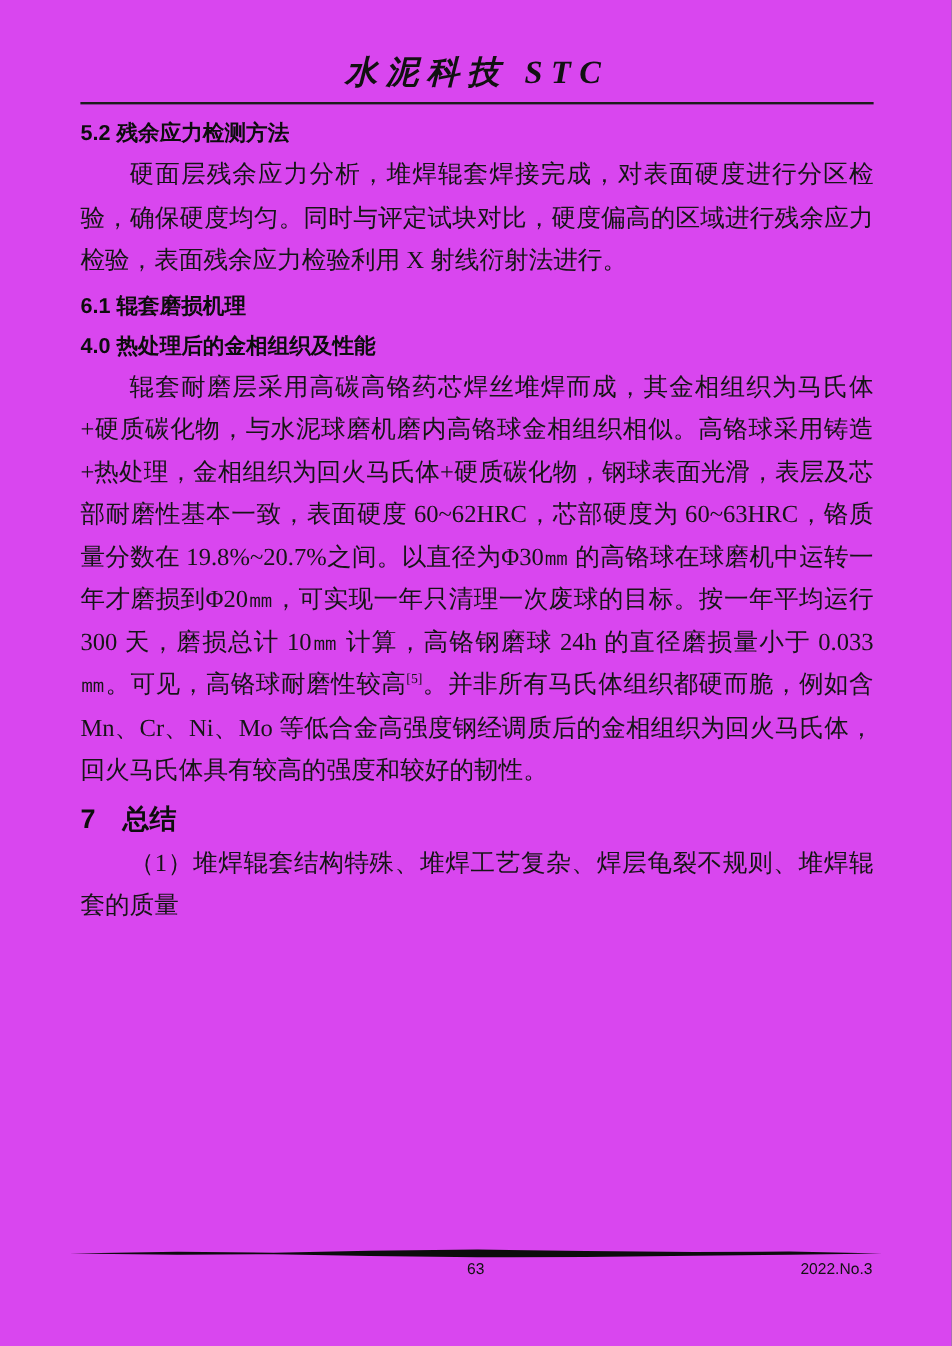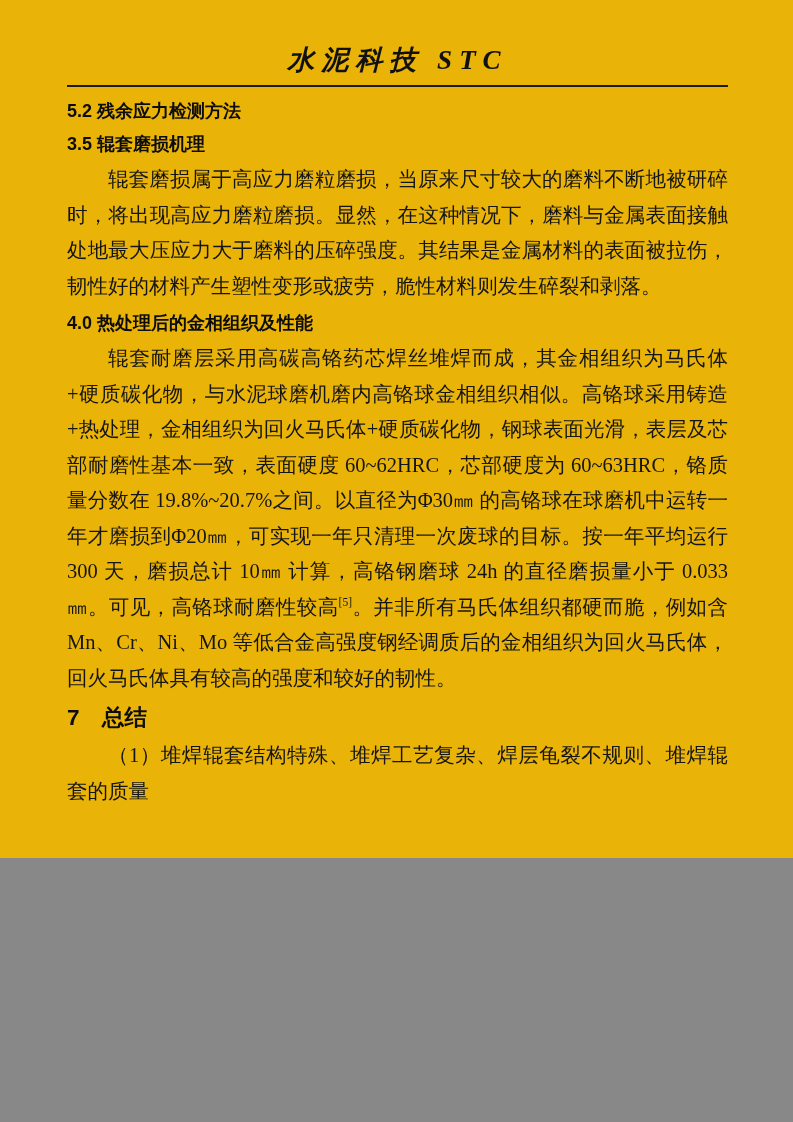--- a/index.html
+++ b/index.html
@@ -1,21 +1,21 @@
 <!DOCTYPE html>
 <html><head>
 <meta charset="utf-8">
 <style>
   * { margin: 0; padding: 0; box-sizing: border-box; }
   html, body { background: #888; }
   .page {
     position: relative;
     width: 793px;
-    height: 858px;
-    background: #eab308;
+    height: 1122px;
+    background: #d946ef;
     margin: 0 auto;
     overflow: hidden;
     color: #161616;
     font-family: "Liberation Serif", serif;
   }
   .content {
     position: absolute;
     left: 67px;
     right: 65px;
     top: 0;
@@ -109,25 +109,25 @@
   <div class="content">
     <header class="page-header">
       <div class="journal-title">水泥科技 STC</div>
     </header>
 
     <main class="body-col">
 
 
       <h3 class="sec2">5.2 残余应力检测方法</h3>
 
+      <p class="body-text">硬面层残余应力分析，堆焊辊套焊接完成，对表面硬度进行分区检验，确保硬度均匀。同时与评定试块对比，硬度偏高的区域进行残余应力检验，表面残余应力检验利用 X 射线衍射法进行。</p>
 
 
-      <h3 class="sec2">3.5 辊套磨损机理</h3>
+      <h3 class="sec2">6.1 辊套磨损机理</h3>
 
-      <p class="body-text">辊套磨损属于高应力磨粒磨损，当原来尺寸较大的磨料不断地被研碎时，将出现高应力磨粒磨损。显然，在这种情况下，磨料与金属表面接触处地最大压应力大于磨料的压碎强度。其结果是金属材料的表面被拉伤，韧性好的材料产生塑性变形或疲劳，脆性材料则发生碎裂和剥落。</p>
 
       <h3 class="sec2">4.0 热处理后的金相组织及性能</h3>
 
       <p class="body-text"><span>辊套耐磨层采用高碳高铬药芯焊丝堆焊而成，其金相组织为马氏体+硬质碳化物，与水泥球磨机磨内高铬球金相组织相似。高铬球采用铸造+热处理，金相组织为回火马氏体+硬质碳化物，钢球表面光滑，表层及芯部耐磨性基本一致，表面硬度 60~62HRC，芯部硬度为 60~63HRC，铬质量分数在 19.8%~20.7%之间。以直径为Φ30㎜ 的高铬球在球磨机中运转一年才磨损到Φ20㎜，可实现一年只清理一次废球的目标。按一年平均运行 300 天，磨损总计 10㎜ 计算，高铬钢磨球 24h 的直径磨损量小于 0.033㎜。可见，高铬球耐磨性较高</span><sup class="cite">[5]</sup><span>。并非所有马氏体组织都硬而脆，例如含 Mn、Cr、Ni、Mo 等低合金高强度钢经调质后的金相组织为回火马氏体，回火马氏体具有较高的强度和较好的韧性。</span></p>
 
       <h2 class="sec1">7　总结</h2>
 
       <p class="body-text">（1）堆焊辊套结构特殊、堆焊工艺复杂、焊层龟裂不规则、堆焊辊套的质量</p>
 
     </main>

